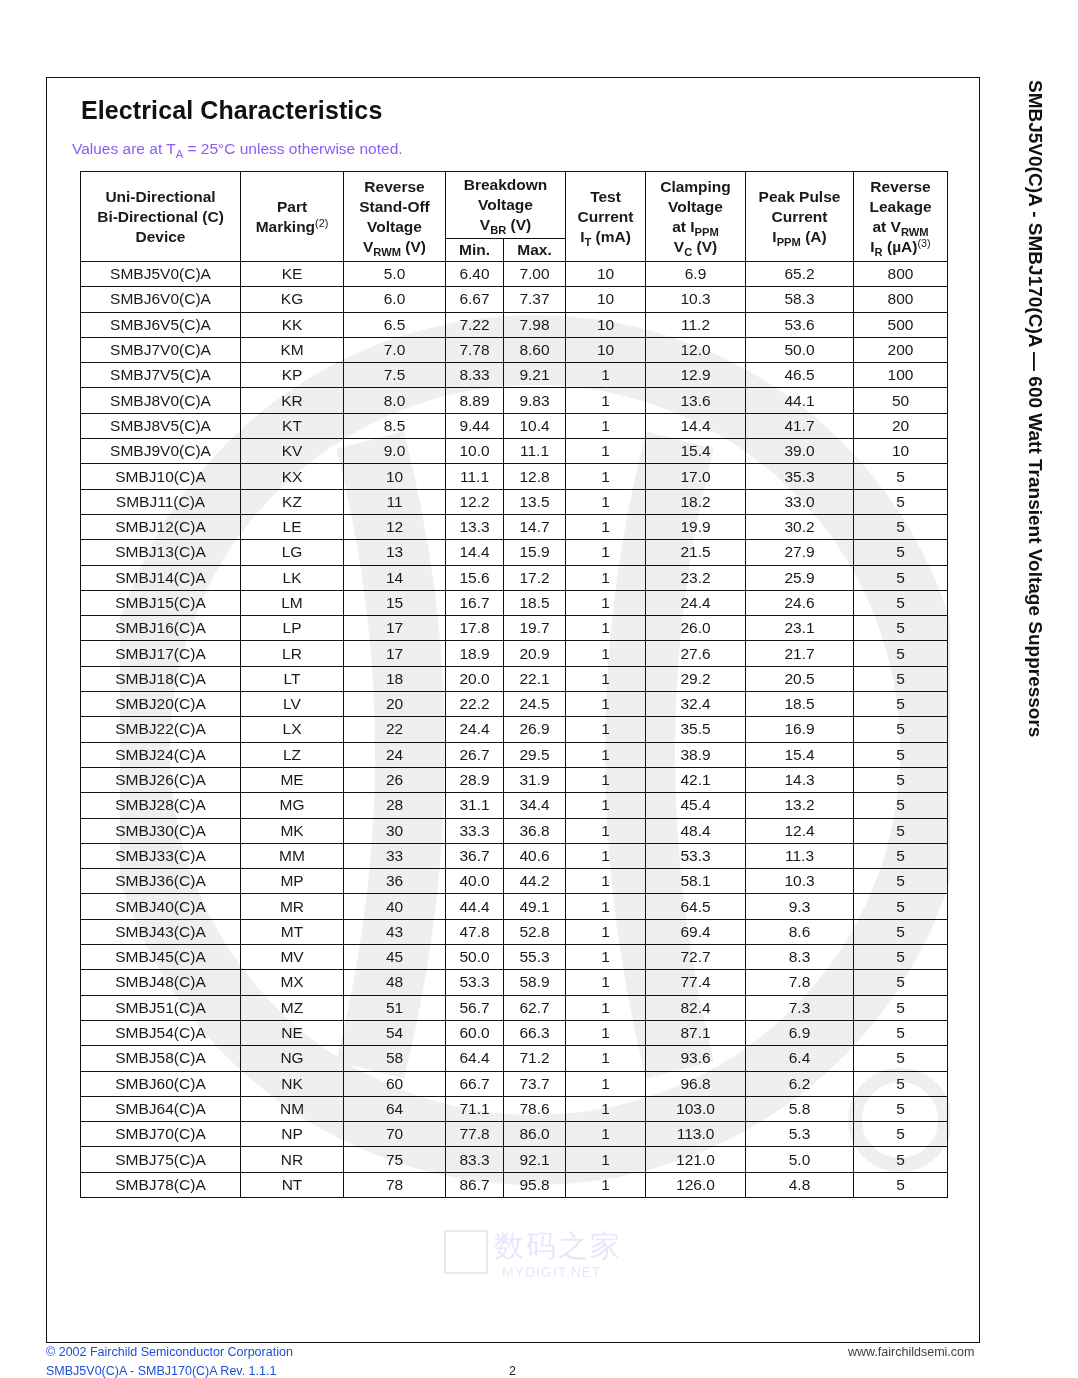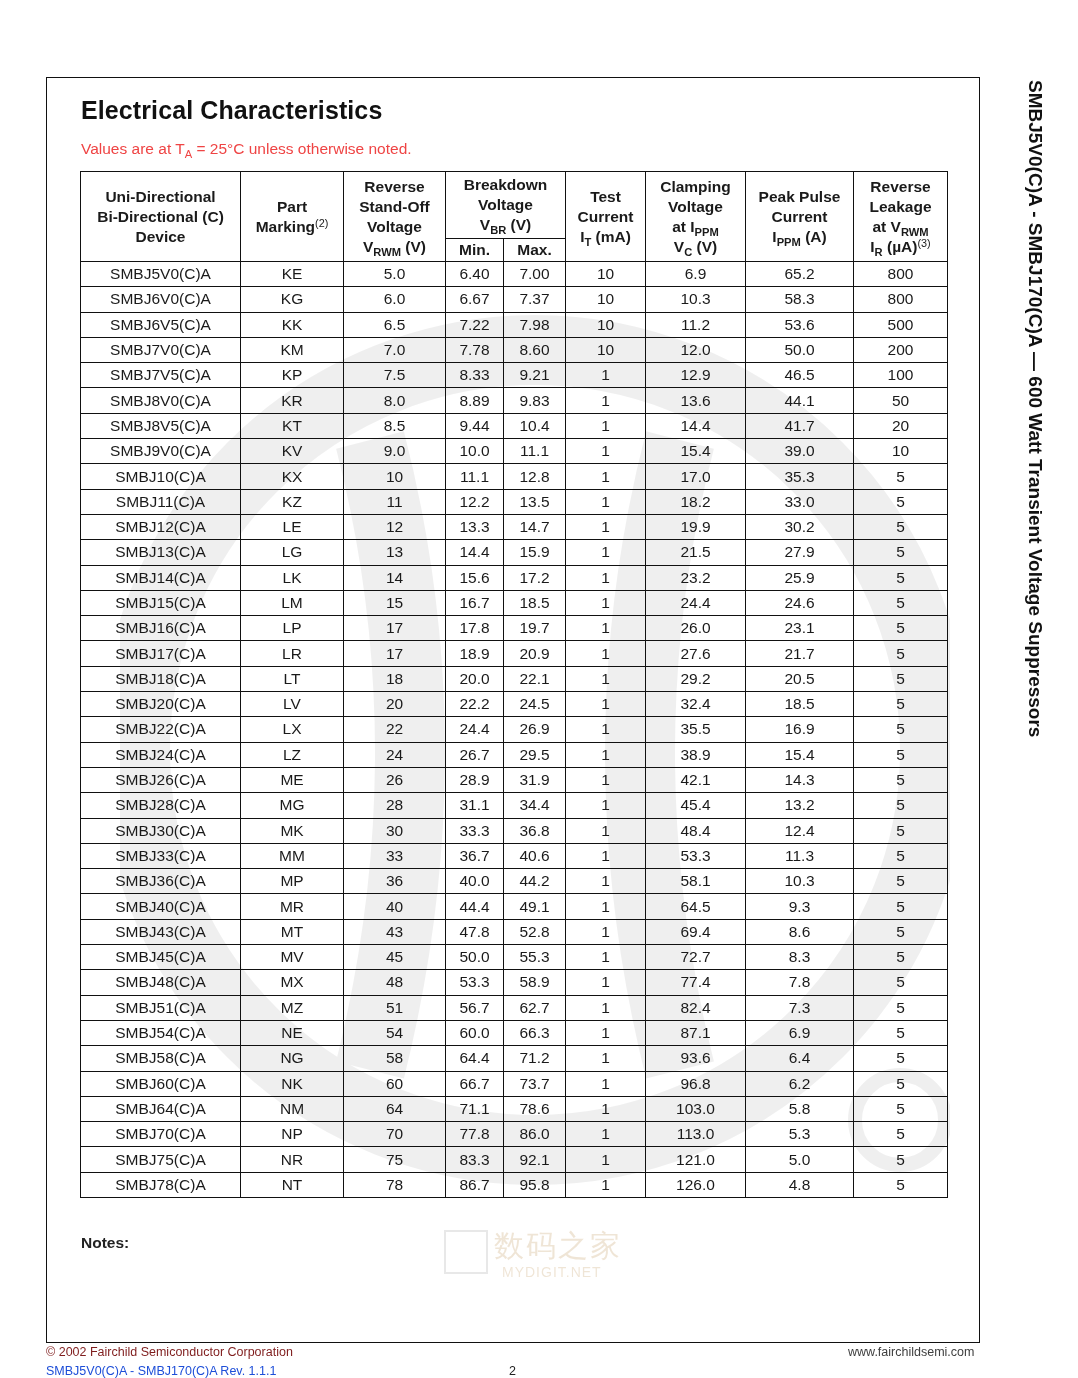--- a/index.html
+++ b/index.html
@@ -3,45 +3,45 @@
 <meta charset="utf-8">
 <style>
   html, body { margin:0; padding:0; background:#ffffff; }
   body { width:1078px; height:1378px; position:relative; overflow:hidden;
          font-family:"Liberation Sans", sans-serif; color:#111; }
   .frame { position:absolute; left:46px; top:77px; width:934px; height:1266px;
            border:1.5px solid #111; box-sizing:border-box; border-bottom-width:1.5px; }
   .watermark-logo { position:absolute; left:120px; top:290px; width:830px; height:920px;
                     pointer-events:none; opacity:0.06; }
   .title { position:absolute; left:81px; top:96px; font-size:25px; font-weight:bold; letter-spacing:0.1px; }
-  .subtitle { position:absolute; left:81px; top:140px; font-size:15.5px; color:#ef4444; }
+  .subtitle { position:absolute; left:72px; top:140px; font-size:15.5px; color:#8b5cf6; }
   sub { font-size:0.72em; vertical-align:-0.35em; line-height:0; }
   sup { font-size:0.7em; vertical-align:0.45em; line-height:0; font-weight:normal; }
   table.spec { position:absolute; left:80px; top:171px; width:867px; border-collapse:collapse;
                table-layout:fixed; font-size:15.5px; }
   table.spec td, table.spec th { border:1.6px solid #111; text-align:center; padding:0; color:#1a1a1a; }
   table.spec th { font-weight:bold; font-size:15.5px; line-height:20px; }
   table.spec thead tr.h1 th { height:66px; }
   table.spec thead tr.h2 th { height:22px; }
   table.spec tbody td { height:24.3px; font-size:15.5px; }
   table.spec tbody tr.nob td.c3, table.spec tbody tr.nob td.c4, table.spec tbody tr.nob td.c5,
   table.spec tbody tr.nob td.c6, table.spec tbody tr.nob td.c7, table.spec tbody tr.nob td.c8,
   table.spec tbody tr.nob td.c1, table.spec tbody tr.nob td.c2 { border-bottom:1px dotted #bbb; }
   .notes { position:absolute; left:81px; top:1234px; font-size:15.5px; color:#222; }
   .notes .nh { font-weight:bold; margin-bottom:6px; }
   .notes .n { margin-bottom:5px; }
   .side-title { position:absolute; left:1020px; top:80px; transform-origin:left top;
                 transform:rotate(90deg) translateY(-26px); white-space:nowrap;
                 font-size:19px; font-weight:bold; color:#111; width:780px; }
-  .foot-l1 { position:absolute; left:46px; top:1345px; font-size:12.5px; color:#7f1d1d; }
+  .foot-l1 { position:absolute; left:46px; top:1345px; font-size:12.5px; color:#1d4ed8; }
   .foot-l2 { position:absolute; left:46px; top:1364px; font-size:12.5px; color:#1d4ed8; }
   .foot-r { position:absolute; left:848px; top:1345px; font-size:12.5px; color:#404040; }
   .foot-pg { position:absolute; left:509px; top:1364px; font-size:12.5px; color:#222; }
   .wm { position:absolute; left:440px; top:1226px; width:200px; height:60px; opacity:0.16;
-        pointer-events:none; color:#a16207; }
+        pointer-events:none; color:#8b5cf6; }
   .wm .cn { position:absolute; left:54px; top:0; font-size:30px; letter-spacing:2px; }
   .wm .en { position:absolute; left:62px; top:38px; font-size:14px; letter-spacing:1px; }
   .wm .box { position:absolute; left:4px; top:4px; width:40px; height:40px; border:2px solid #777; }
 </style>
 </head>
 <body>
 
 <div class="frame"></div>
 
 <svg class="watermark-logo" viewBox="0 0 830 920">
@@ -523,21 +523,20 @@
         <td class="c4">95.8</td>
         <td class="c5">1</td>
         <td class="c6">126.0</td>
         <td class="c7">4.8</td>
         <td class="c8">5</td>
       </tr>
     </tbody>
 </table>
 
 <div class="notes">
-  <div class="nh">Notes:</div>
 </div>
 
 <div class="wm">
   <div class="box"></div>
   <div class="cn">数码之家</div>
   <div class="en">MYDIGIT.NET</div>
 </div>
 
 <div class="foot-l1">© 2002 Fairchild Semiconductor Corporation</div>
 <div class="foot-l2">SMBJ5V0(C)A - SMBJ170(C)A Rev. 1.1.1</div>

